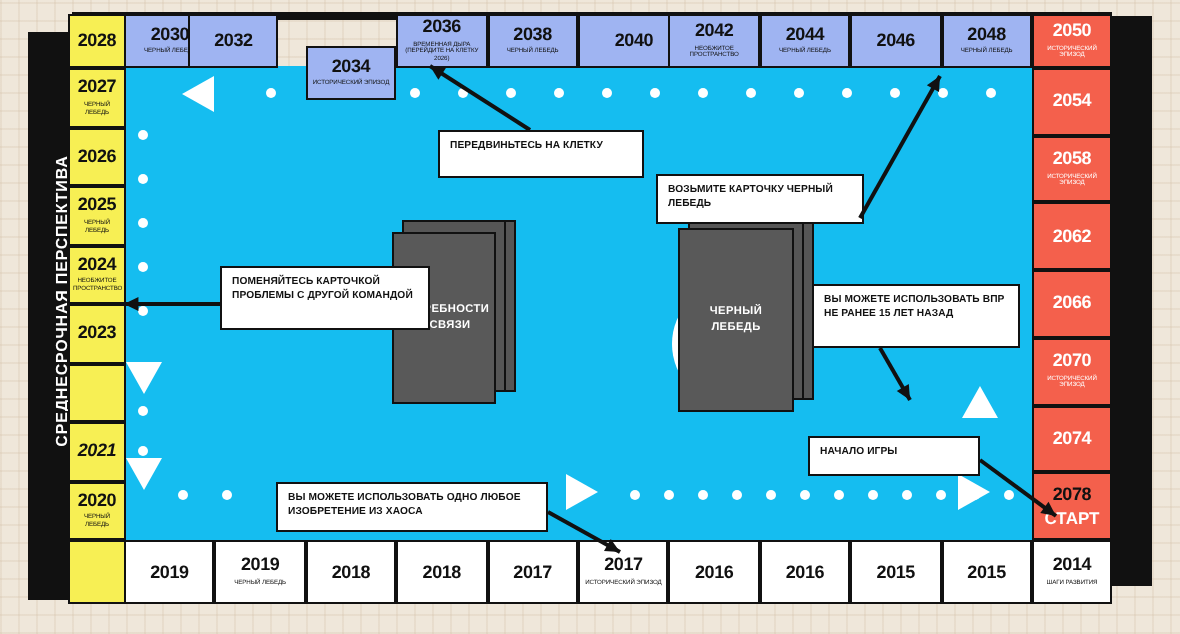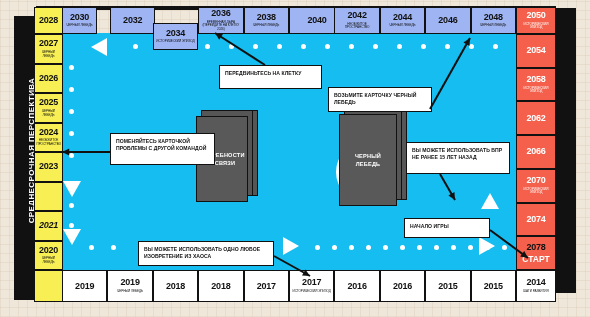--- a/index.html
+++ b/index.html
@@ -132,25 +132,25 @@
       <div class="dot" style="left: 441px; top: 212px;"></div>
       <div class="dot" style="left: 458px; top: 212px;"></div>
       <div class="arrow arrow-r" style="left: 418px; top: 204px;"></div>
       <div class="arrow arrow-u" style="left: 420px; top: 160px;"></div>
     </div>
 
   <div id="cells">
       <div class="cell c-left" style="left: 34px; top: 7px; width: 29px; height: 27px;">
         <div class="yr">2028</div>
       </div>
-      <div class="cell c-top" style="left: 62px; top: 7px; width: 35px; height: 27px; justify-content: center;">
+      <div class="cell c-top" style="left: 62px; top: 7px; width: 46px; height: 27px; justify-content: center;">
         <div class="yr">2030</div>
         <div class="sub">ЧЕРНЫЙ ЛЕБЕДЬ</div>
       </div>
-      <div class="cell c-top" style="left: 110px; top: 7px; width: 45.4px; height: 27px;">
+      <div class="cell c-top" style="left: 94px; top: 7px; width: 45.4px; height: 27px;">
         <div class="yr">2032</div>
       </div>
       <div class="cell c-top" style="left: 152.8px; top: 23px; width: 45.4px; height: 27px;">
         <div class="yr">2034</div>
         <div class="sub">ИСТОРИЧЕСКИЙ ЭПИЗОД</div>
       </div>
       <div class="cell c-top" style="left: 198.2px; top: 7px; width: 45.4px; height: 27px;">
         <div class="yr">2036</div>
         <div class="sub">ВРЕМЕННАЯ ДЫРА (ПЕРЕЙДИТЕ НА КЛЕТКУ 2026)</div>
       </div>

